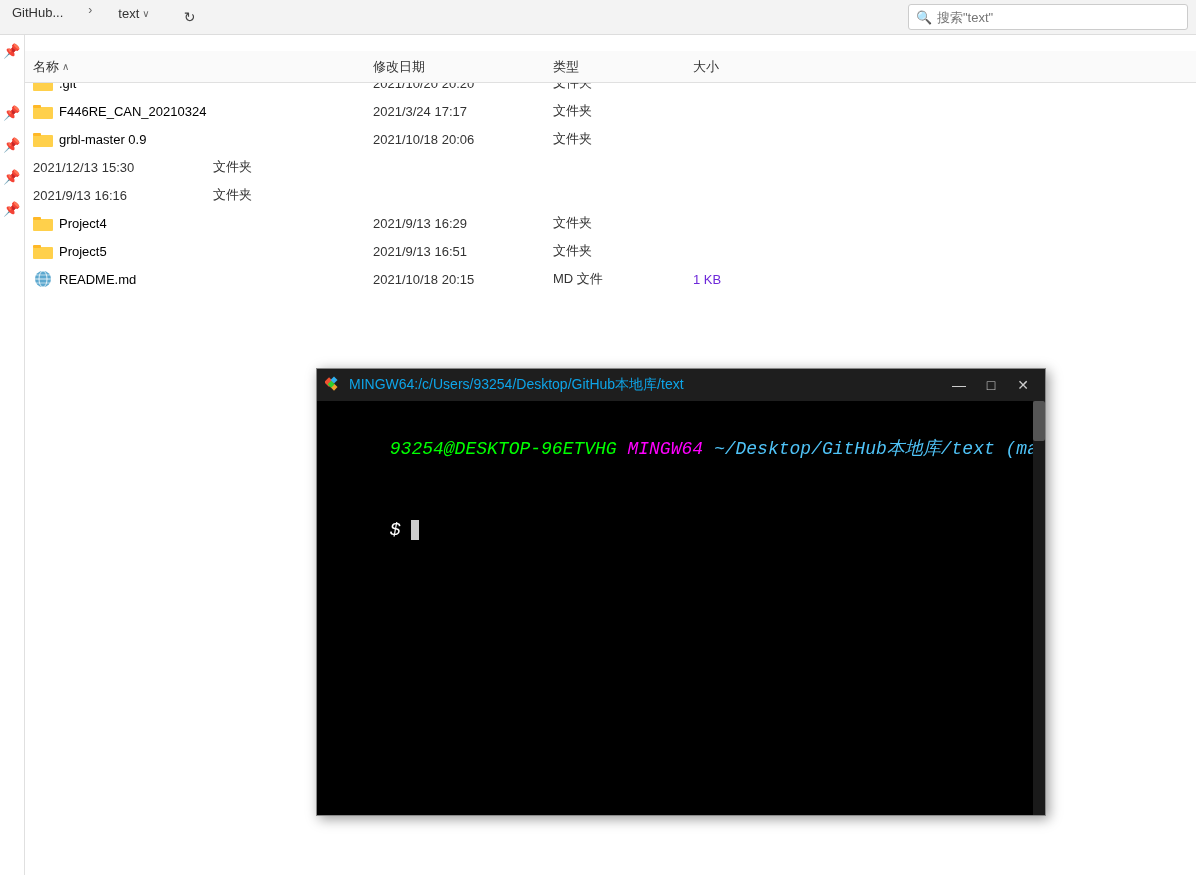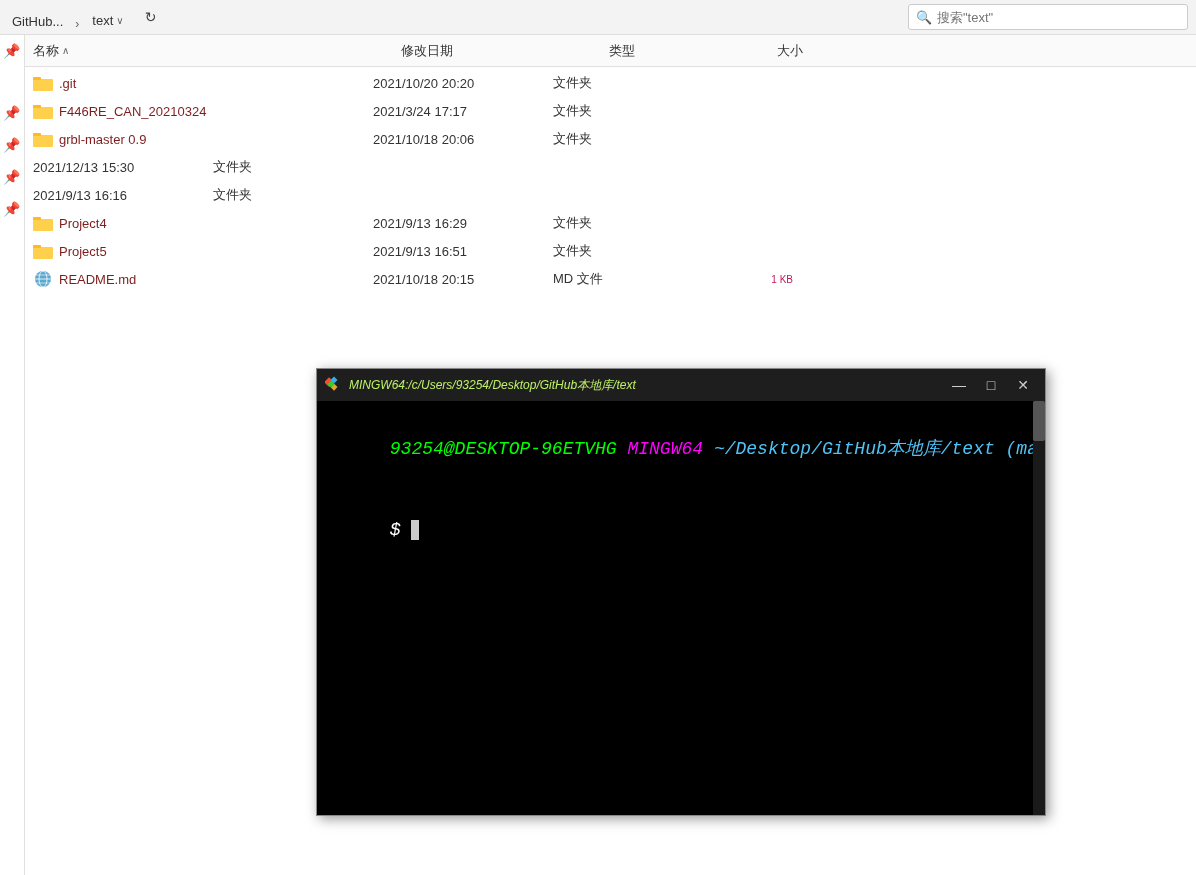--- a/index.html
+++ b/index.html
@@ -28,22 +28,22 @@
       background: #f3f3f3;
       display: flex;
       align-items: center;
       padding: 0 8px;
       border-bottom: 1px solid #ddd;
       gap: 6px;
     }
 
     .title-bar-left {
       display: flex;
-      align-items: flex-end;
-      gap: 8px;
+      align-items: flex-start;
+      gap: 21px;
       flex: 1;
     }
 
     .breadcrumb-item {
       color: #333;
       font-size: 13px;
       cursor: pointer;
       padding: 2px 4px;
     }
 
@@ -143,23 +143,22 @@
 
     
     .col-headers {
       display: flex;
       align-items: center;
       height: 32px;
       border-bottom: 1px solid #e0e0e0;
       background: #fafafa;
       padding: 0 8px;
       position: sticky;
-      top: 0;
+      top: 16px;
       z-index: 10;
-      gap: 28px;
     }
 
     .col-header {
       color: #333;
       font-size: 13px;
       cursor: pointer;
       user-select: none;
       display: flex;
       align-items: center;
       gap: 3px;
@@ -186,44 +185,43 @@
       height: 28px;
       padding: 0 8px;
       cursor: pointer;
     }
 
     .file-name-cell {
       width: 340px;
       display: flex;
       align-items: center;
       gap: 6px;
-      color: #7f1d1d;
+      color: #000000;
       font-size: 13px;
       overflow: hidden;
       white-space: nowrap;
       text-overflow: ellipsis;
     }
 
     .file-date {
       width: 180px;
       color: #333;
       font-size: 13px;
     }
 
     .file-type {
       width: 140px;
       color: #333;
       font-size: 13px;
     }
 
     .file-size {
       width: 100px;
-      color: #be185d;
-      font-size: 10px;
-      text-align: right;
+      color: #6d28d9;
+      font-size: 13px;
     }
 
     
     .terminal-window {
       position: absolute;
       top: 368px;
       left: 316px;
       width: 730px;
       height: 448px;
       background: #000;
@@ -244,26 +242,25 @@
     }
 
     .terminal-logo {
       width: 18px;
       height: 18px;
       flex-shrink: 0;
     }
 
     .terminal-title {
       flex: 1;
-      color: #bef264;
-      font-size: 12px;
+      color: #0ea5e9;
+      font-size: 14px;
       white-space: nowrap;
       overflow: hidden;
       text-overflow: ellipsis;
-      font-style: italic;
     }
 
     .terminal-controls {
       display: flex;
       gap: 4px;
     }
 
     .term-ctrl-btn {
       width: 28px;
       height: 22px;

